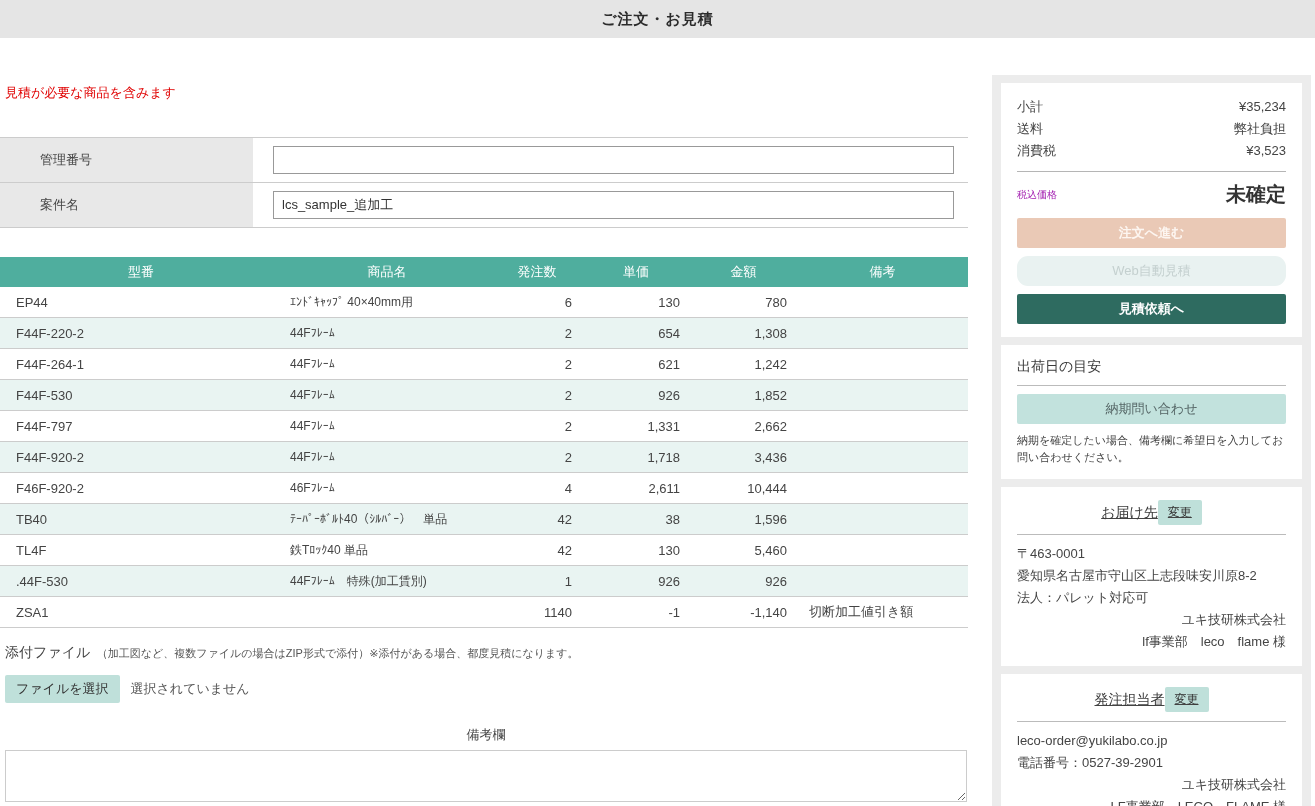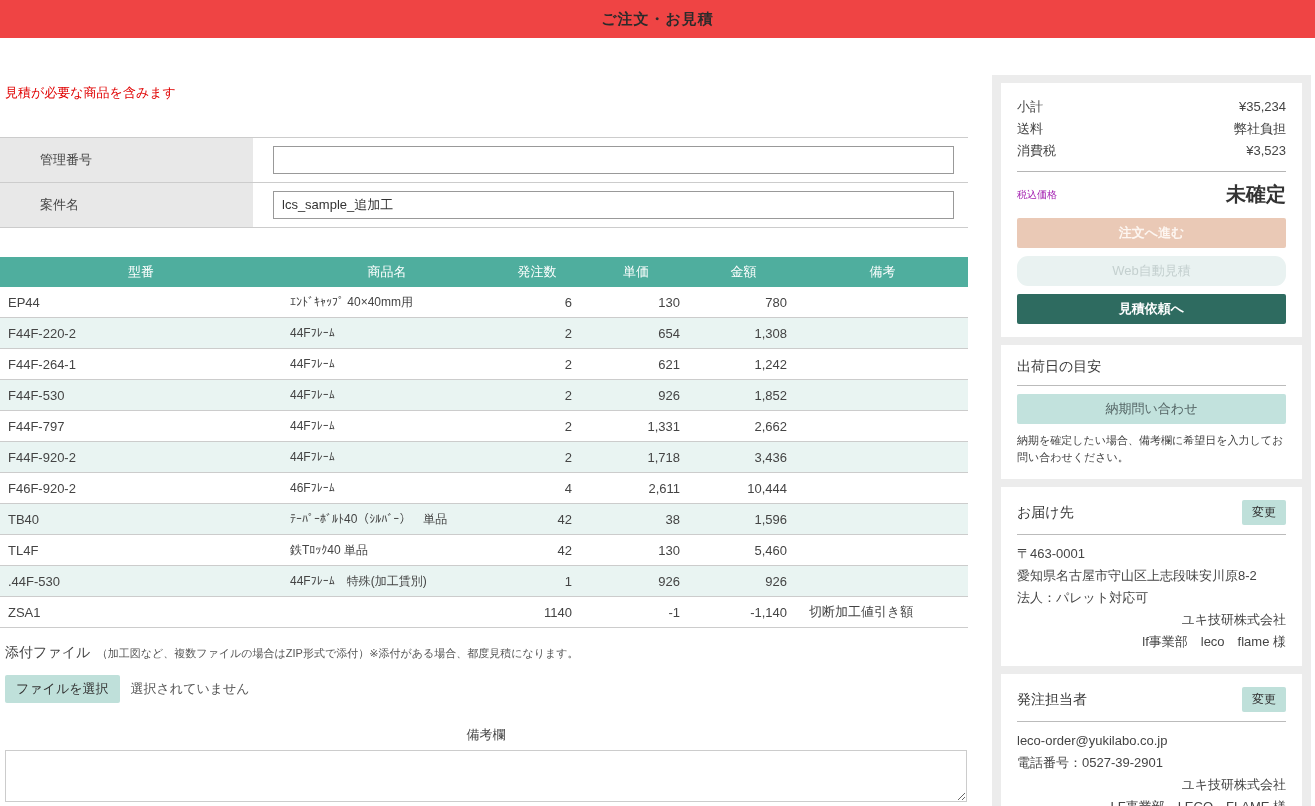--- a/index.html
+++ b/index.html
@@ -8,21 +8,21 @@
     background: #ffffff;
     font-family: "Liberation Sans", "DejaVu Sans", sans-serif;
     color: #444;
     overflow: hidden;
     position: relative;
   }
   
   .topbar {
     position: absolute; left: 0; top: 0;
     width: 1315px; height: 38px;
-    background: #ef4444;
+    background: #e5e5e5;
     display: flex; align-items: center; justify-content: center;
   }
   .topbar .title { font-size: 15px; font-weight: bold; color: #2b2b2b; letter-spacing: 1px; }
 
   
   .notice {
     position: absolute; left: 5px; top: 84px;
     font-size: 13px; color: #e00000;
   }
 
@@ -69,21 +69,21 @@
   }
   table.products td {
     font-size: 13px; height: 28px;
     border-bottom: 1px solid #ccc;
     color: #444;
     white-space: nowrap; overflow: hidden;
   }
   table.products tbody tr:nth-child(even) { background: #e9f4f2; }
   .cw0 { width: 282px; } .cw1 { width: 210px; } .cw2 { width: 90px; }
   .cw3 { width: 108px; } .cw4 { width: 107px; } .cw5 { width: 171px; }
-  table.products td.col0 { padding-left: 8px; }
+  table.products td.col0 { padding-left: 16px; }
   table.products td.col1 { padding-left: 8px; font-size: 12px; }
   table.products td.col2, table.products td.col3, table.products td.col4 {
     text-align: right; padding-right: 10px;
   }
   table.products td.col5 { padding-left: 12px; }
 
   
   .attach { position: absolute; left: 5px; top: 643px; width: 960px; }
   .attach-label { font-size: 14px; color: #444; }
   .attach-note { font-size: 11px; color: #555; margin-left: 2px; }
@@ -136,21 +136,21 @@
     display: block; width: 100%; height: 30px;
     border: none; border-radius: 2px;
     font-size: 13px; font-family: inherit;
     margin-top: 8px; cursor: pointer;
   }
   .btn-order { background: #eac9b6; color: #fdf6f1; font-weight: bold; }
   .btn-auto { background: #e9f2f1; color: #c4d0cf; border-radius: 11px; }
   .btn-quote { background: #2e6b60; color: #fff; font-weight: bold; }
   .card-title { font-size: 14px; color: #3a3a3a; }
   .card-head {
-    display: flex; justify-content: space-between; align-items: center;
+    display: flex; justify-content: center; align-items: center; text-decoration: underline;
   }
   .chg-button {
     background: #bfe0da; border: none; border-radius: 2px;
     font-size: 12px; color: #333;
     padding: 4px 10px; cursor: pointer; font-family: inherit;
   }
   .head-divider { border-top: 1px solid #bbb; margin: 9px 0 8px 0; }
   .btn-inquiry {
     display: block; width: 100%; height: 30px;
     background: #c2e2dd; border: none; border-radius: 2px;

